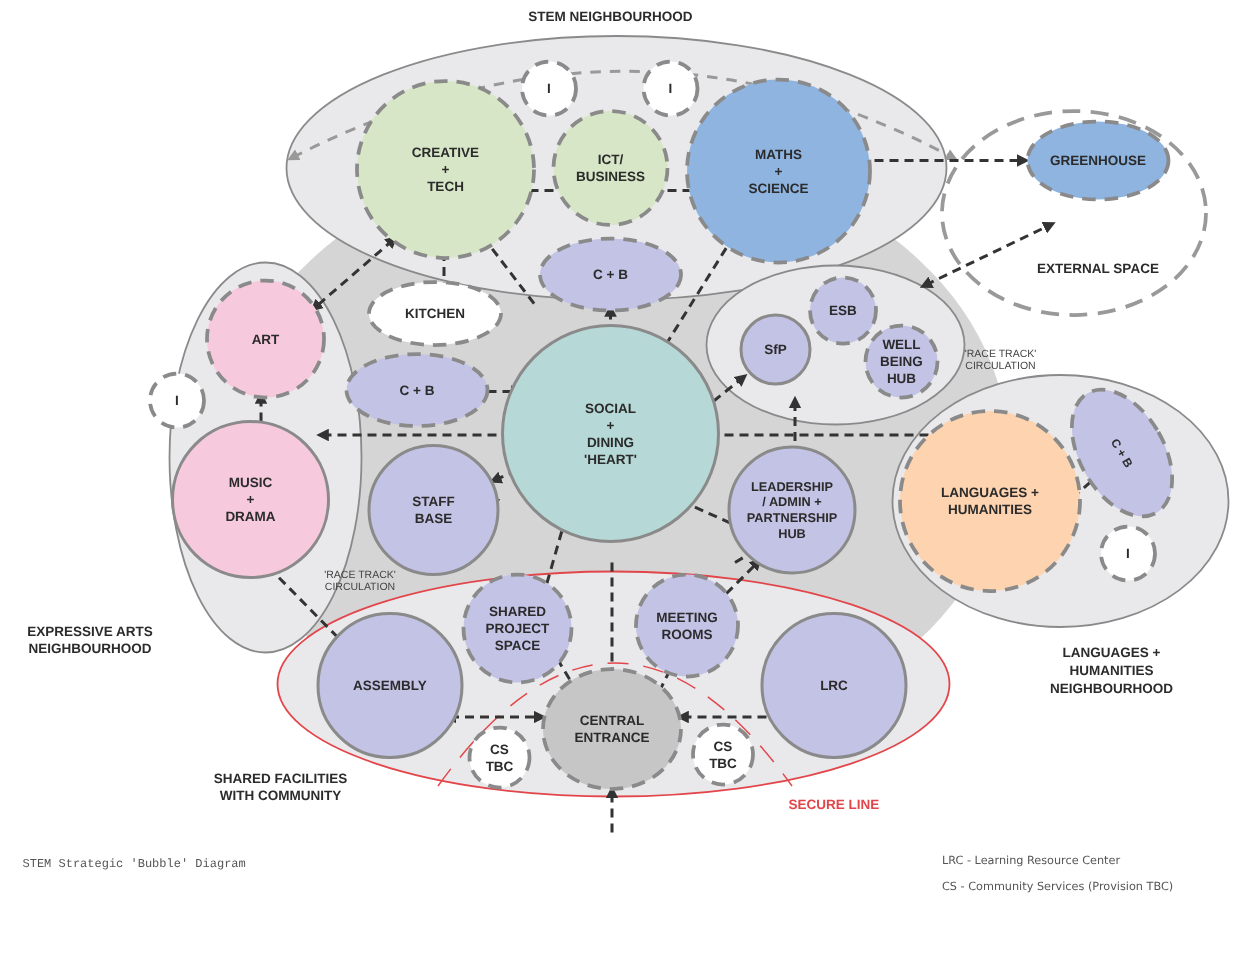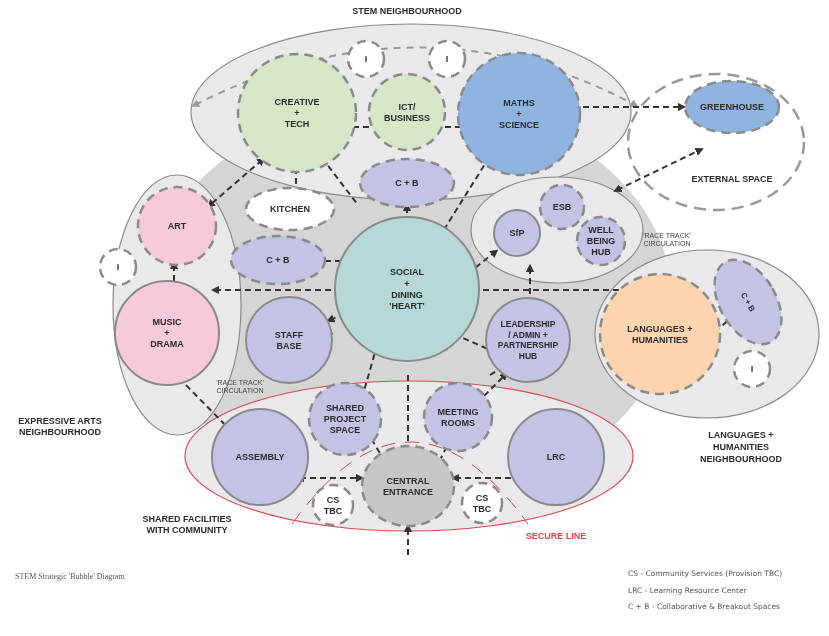--- a/index.html
+++ b/index.html
@@ -1,20 +1,20 @@
 <!DOCTYPE html>
 <html><head>
 <meta charset="utf-8">
 <style>
   html, body { margin:0; padding:0; background:#ffffff; }
   body { width:829px; height:636px; position:relative; overflow:hidden; font-family:"Liberation Sans", sans-serif; }
   #diagram { position:absolute; left:0; top:0; width:829px; height:636px; }
   .lbl { font-family:"Liberation Sans", sans-serif; font-weight:bold; fill:#2b2b2b; text-anchor:middle; }
   .small { font-family:"Liberation Sans", sans-serif; font-size:7px; fill:#444; text-anchor:middle; }
-  .caption { position:absolute; left:15px; top:572px; font-size:8px; color:#555; font-family:Liberation Serif, serif; }
+  .caption { position:absolute; left:15px; top:572px; font-size:8px; color:#555; font-family:Liberation Mono, monospace; }
   .legend { position:absolute; left:628px; top:566px; font-size:7.5px; color:#555; font-family:"DejaVu Sans", sans-serif; line-height:16.5px; }
   .legend div { white-space:nowrap; }
 </style>
 </head>
 <body>
 
 <svg id="diagram" viewBox="0 0 829 636" xmlns="http://www.w3.org/2000/svg">
   <defs>
     <marker id="ah" viewBox="0 0 10 10" refX="5" refY="5" markerWidth="4.2" markerHeight="4.2" orient="auto-start-reverse">
       <path d="M0,0 L10,5 L0,10 z" fill="#333"></path>
@@ -137,16 +137,15 @@
       <text x="556" y="539" font-size="9" class="lbl" fill="#e2464b" text-anchor="middle" style="fill: rgb(226, 70, 75);">SECURE LINE</text>
       <text x="240" y="385" font-size="7" class="small" fill="#444" text-anchor="middle" style="fill: rgb(68, 68, 68);">'RACE TRACK'</text>
       <text x="240" y="393" font-size="7" class="small" fill="#444" text-anchor="middle" style="fill: rgb(68, 68, 68);">CIRCULATION</text>
       <text x="667" y="238" font-size="7" class="small" fill="#444" text-anchor="middle" style="fill: rgb(68, 68, 68);">'RACE TRACK'</text>
       <text x="667" y="246" font-size="7" class="small" fill="#444" text-anchor="middle" style="fill: rgb(68, 68, 68);">CIRCULATION</text>
     </g>
 </svg>
 
 <div class="caption">STEM Strategic 'Bubble' Diagram</div>
 <div class="legend">
+  <div>LRC - Learning Resource Center</div>
   <div>CS - Community Services (Provision TBC)</div>
-  <div>LRC - Learning Resource Center</div>
-  <div>C + B - Collaborative &amp; Breakout Spaces</div>
 </div>
 
 </body></html>

